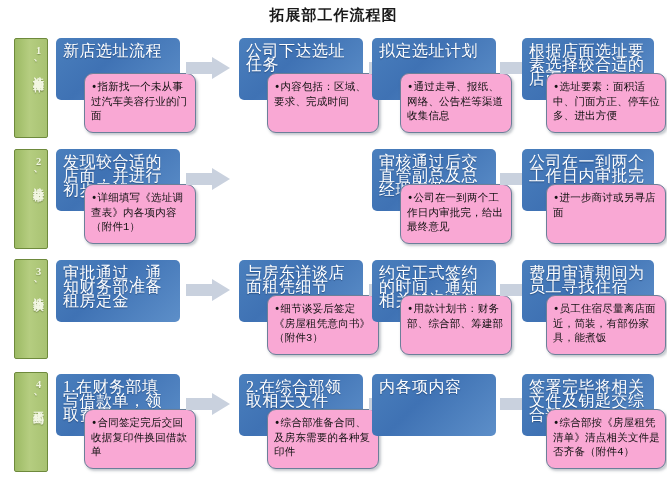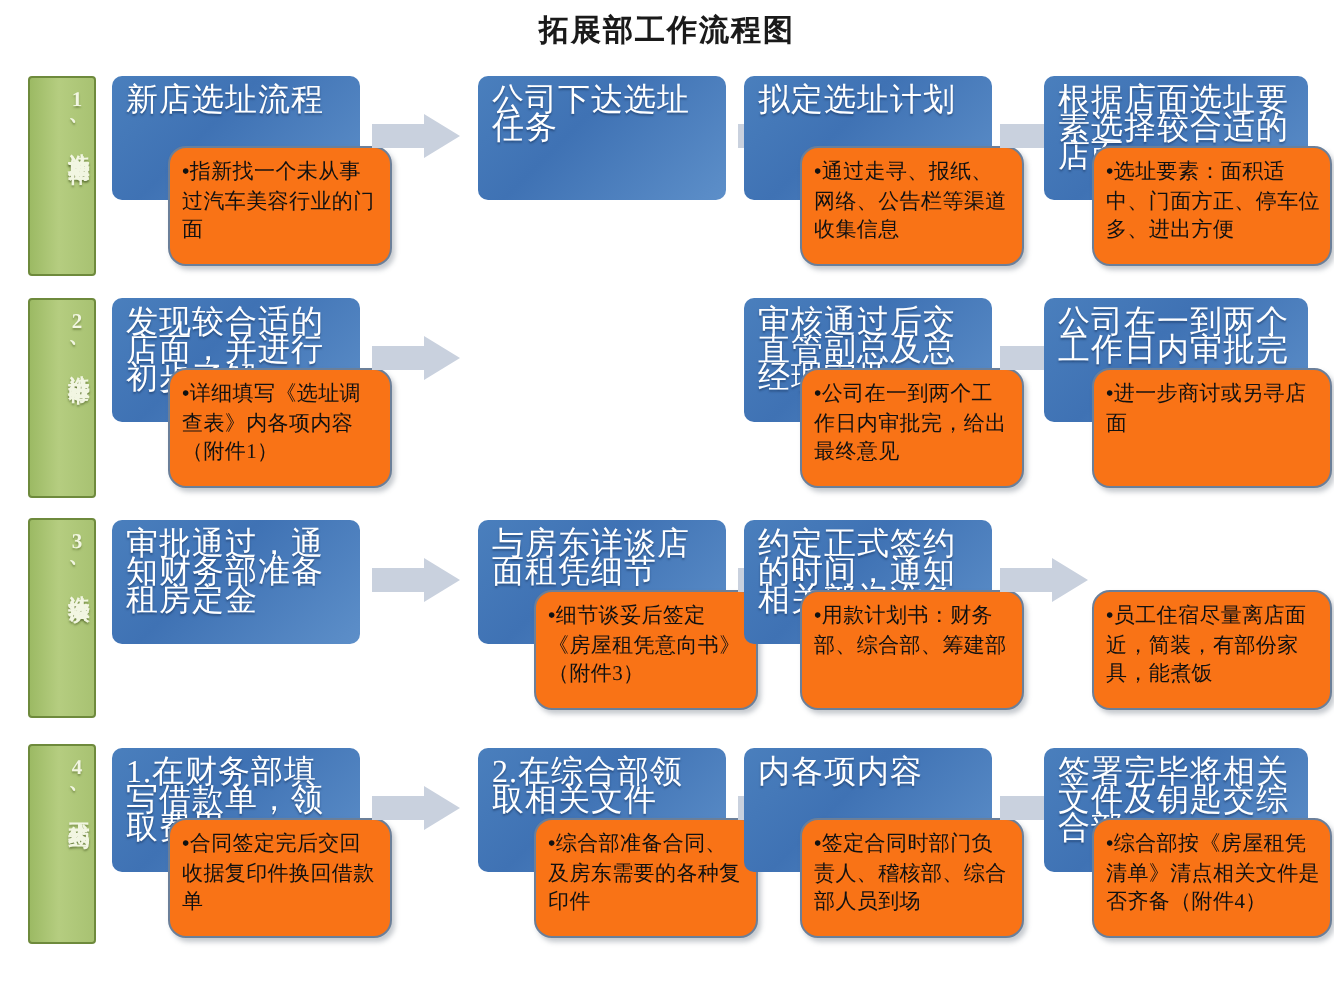--- a/index.html
+++ b/index.html
@@ -76,29 +76,30 @@
     text-shadow: 0 1px 1px rgba(20,45,85,.5);
   }
   .cell.c4 .hbox { width: 132px; }
 
   
   .nbox {
     position: absolute;
     top: 39px; left: 28px;
     width: 112px;
     min-height: 60px;
-    background: #f97316;
+    background: #f9a8d4;
     border: 1.2px solid #6b7f99;
     border-radius: 9px;
     box-shadow: 1.5px 2px 2.5px rgba(90,100,115,.35);
     padding: 6px 5px 6px 6px;
     font-size: 10.5px;
     line-height: 14.5px;
     color: #111111;
     letter-spacing: .2px;
+    font-family: Liberation Mono, monospace;
   }
   .cell.c4 .nbox { width: 120px; left: 24px; }
   .nbox .bullet { font-weight: bold; }
 
   
   .arrow {
     position: absolute;
     top: 23px;
     width: 44px; height: 22px;
   }
@@ -124,20 +125,21 @@
       <div class="hbox">新店选址流程</div>
       <div class="nbox"><span class="bullet">•</span><span>指新找一个未从事过汽车美容行业的门面</span></div>
       <div class="arrow">
           <svg width="44" height="22" viewBox="0 0 44 22">
             <path d="M0 5 L26 5 L26 0 L44 11 L26 22 L26 17 L0 17 Z" fill="#c9d1de"></path>
           </svg>
         </div>
     </div>
     <div class="cell c2">
       <div class="hbox">公司下达选址任务</div>
+      <div class="nbox"><span class="bullet">•</span><span>内容包括：区域、要求、完成时间</span></div>
       <div class="arrow">
           <svg width="44" height="22" viewBox="0 0 44 22">
             <path d="M0 5 L26 5 L26 0 L44 11 L26 22 L26 17 L0 17 Z" fill="#c9d1de"></path>
           </svg>
         </div>
     </div>
     <div class="cell c3">
       <div class="hbox">拟定选址计划</div>
       <div class="nbox"><span class="bullet">•</span><span>通过走寻、报纸、网络、公告栏等渠道收集信息</span></div>
       <div class="arrow">
@@ -198,20 +200,21 @@
     <div class="cell c3">
       <div class="hbox">约定正式签约的时间，通知相关部门准备</div>
       <div class="nbox"><span class="bullet">•</span><span>用款计划书：财务部、综合部、筹建部</span></div>
       <div class="arrow">
           <svg width="44" height="22" viewBox="0 0 44 22">
             <path d="M0 5 L26 5 L26 0 L44 11 L26 22 L26 17 L0 17 Z" fill="#c9d1de"></path>
           </svg>
         </div>
     </div>
     <div class="cell c4">
+      <div class="hbox">费用审请期间为员工寻找住宿</div>
       <div class="nbox"><span class="bullet">•</span><span>员工住宿尽量离店面近，简装，有部份家具，能煮饭</span></div>
     </div>
   </div>
 
   <div class="row r4">
     <div class="cell c1">
       <div class="hbox">1.在财务部填写借款单，领取费用</div>
       <div class="nbox"><span class="bullet">•</span><span>合同签定完后交回收据复印件换回借款单</span></div>
       <div class="arrow">
           <svg width="44" height="22" viewBox="0 0 44 22">
@@ -223,21 +226,20 @@
       <div class="hbox">2.在综合部领取相关文件</div>
       <div class="nbox"><span class="bullet">•</span><span>综合部准备合同、及房东需要的各种复印件</span></div>
       <div class="arrow">
           <svg width="44" height="22" viewBox="0 0 44 22">
             <path d="M0 5 L26 5 L26 0 L44 11 L26 22 L26 17 L0 17 Z" fill="#c9d1de"></path>
           </svg>
         </div>
     </div>
     <div class="cell c3">
       <div class="hbox">内各项内容</div>
-      <div class="nbox"><span class="bullet">•</span><span>签定合同时部门负责人、稽核部、综合部人员到场</span></div>
       <div class="arrow">
           <svg width="44" height="22" viewBox="0 0 44 22">
             <path d="M0 5 L26 5 L26 0 L44 11 L26 22 L26 17 L0 17 Z" fill="#c9d1de"></path>
           </svg>
         </div>
     </div>
     <div class="cell c4">
       <div class="hbox">签署完毕将相关文件及钥匙交综合部</div>
       <div class="nbox"><span class="bullet">•</span><span>综合部按《房屋租凭清单》清点相关文件是否齐备（附件4）</span></div>
     </div>

